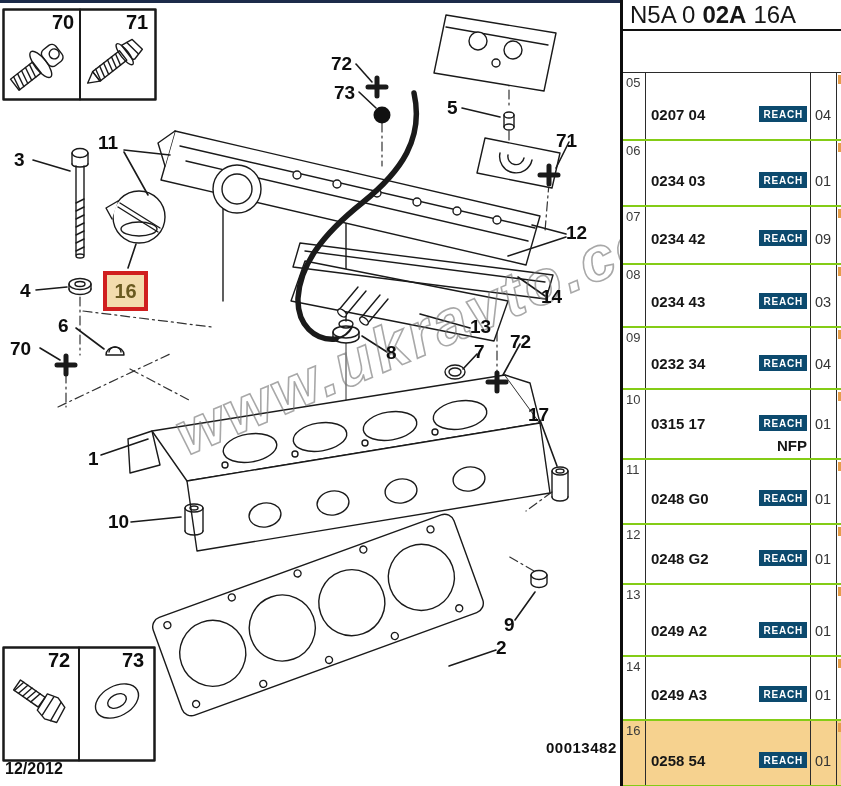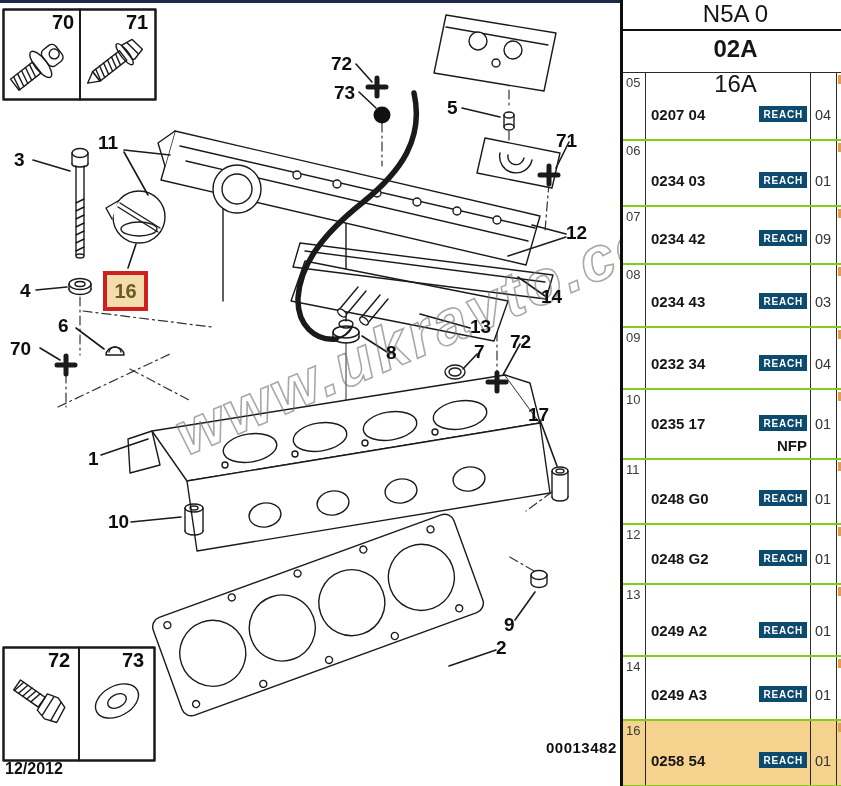--- a/index.html
+++ b/index.html
@@ -18,21 +18,21 @@
              font-size:62px;font-weight:bold;font-style:italic;letter-spacing:3px;
              transform:rotate(-23deg);transform-origin:left center;
              color:transparent;-webkit-text-stroke:1.6px rgba(115,115,115,.62);}
   .date-label{position:absolute;left:5px;top:757px;font-size:16px;font-weight:bold;color:#101010;}
   .drawing-no{position:absolute;left:546px;top:736px;font-size:15px;font-weight:bold;
               letter-spacing:.5px;color:#101010;}
   
   .sidebar{position:absolute;left:620px;top:0;width:221px;height:786px;background:#fff;
            border-left:3px solid #0d0d0d;box-sizing:border-box;}
   .sb-header{height:29px;border-bottom:2px solid #101010;display:flex;align-items:center;
-             padding-left:7px;font-size:24px;color:#161616;gap:7px;flex-direction:column;}
+             padding-left:7px;font-size:24px;color:#161616;gap:7px;}
   .sb-header .bold{font-weight:bold;}
   .sb-gap{height:41px;}
   .sb-table{border-top:1px solid #2b2b2b;}
   .row{display:flex;box-sizing:border-box;border-bottom:2px solid #84cc16;background:#fff;cursor:pointer;}
   .row.hl{background:#f6d28f;}
   .c-num{width:23px;border-right:1px solid #2b2b2b;box-sizing:border-box;}
   .c-num span{display:block;padding:2px 0 0 3px;font-size:13px;color:#3a3a3a;}
   .c-main{flex:1;position:relative;text-align:right;}
   .part{position:absolute;left:5px;bottom:16px;font-size:15px;font-weight:bold;color:#161616;}
   .reach{position:absolute;right:3px;bottom:17px;background:#0c4a6e;color:#fff;
@@ -417,21 +417,21 @@
         <div class="c-sliver">
             <i></i>
           </div>
       </div>
 
       <div class="row withnote" style="height:70px">
         <div class="c-num">
             <span>10</span>
           </div>
         <div class="c-main">
-          <span class="part">0235 17</span>
+          <span class="part">0315 17</span>
           <span class="reach">REACH</span>
           <span class="nfp">NFP</span>
         </div>
         <div class="c-qty">
             <b>01</b>
           </div>
         <div class="c-sliver">
             <i></i>
           </div>
       </div>

